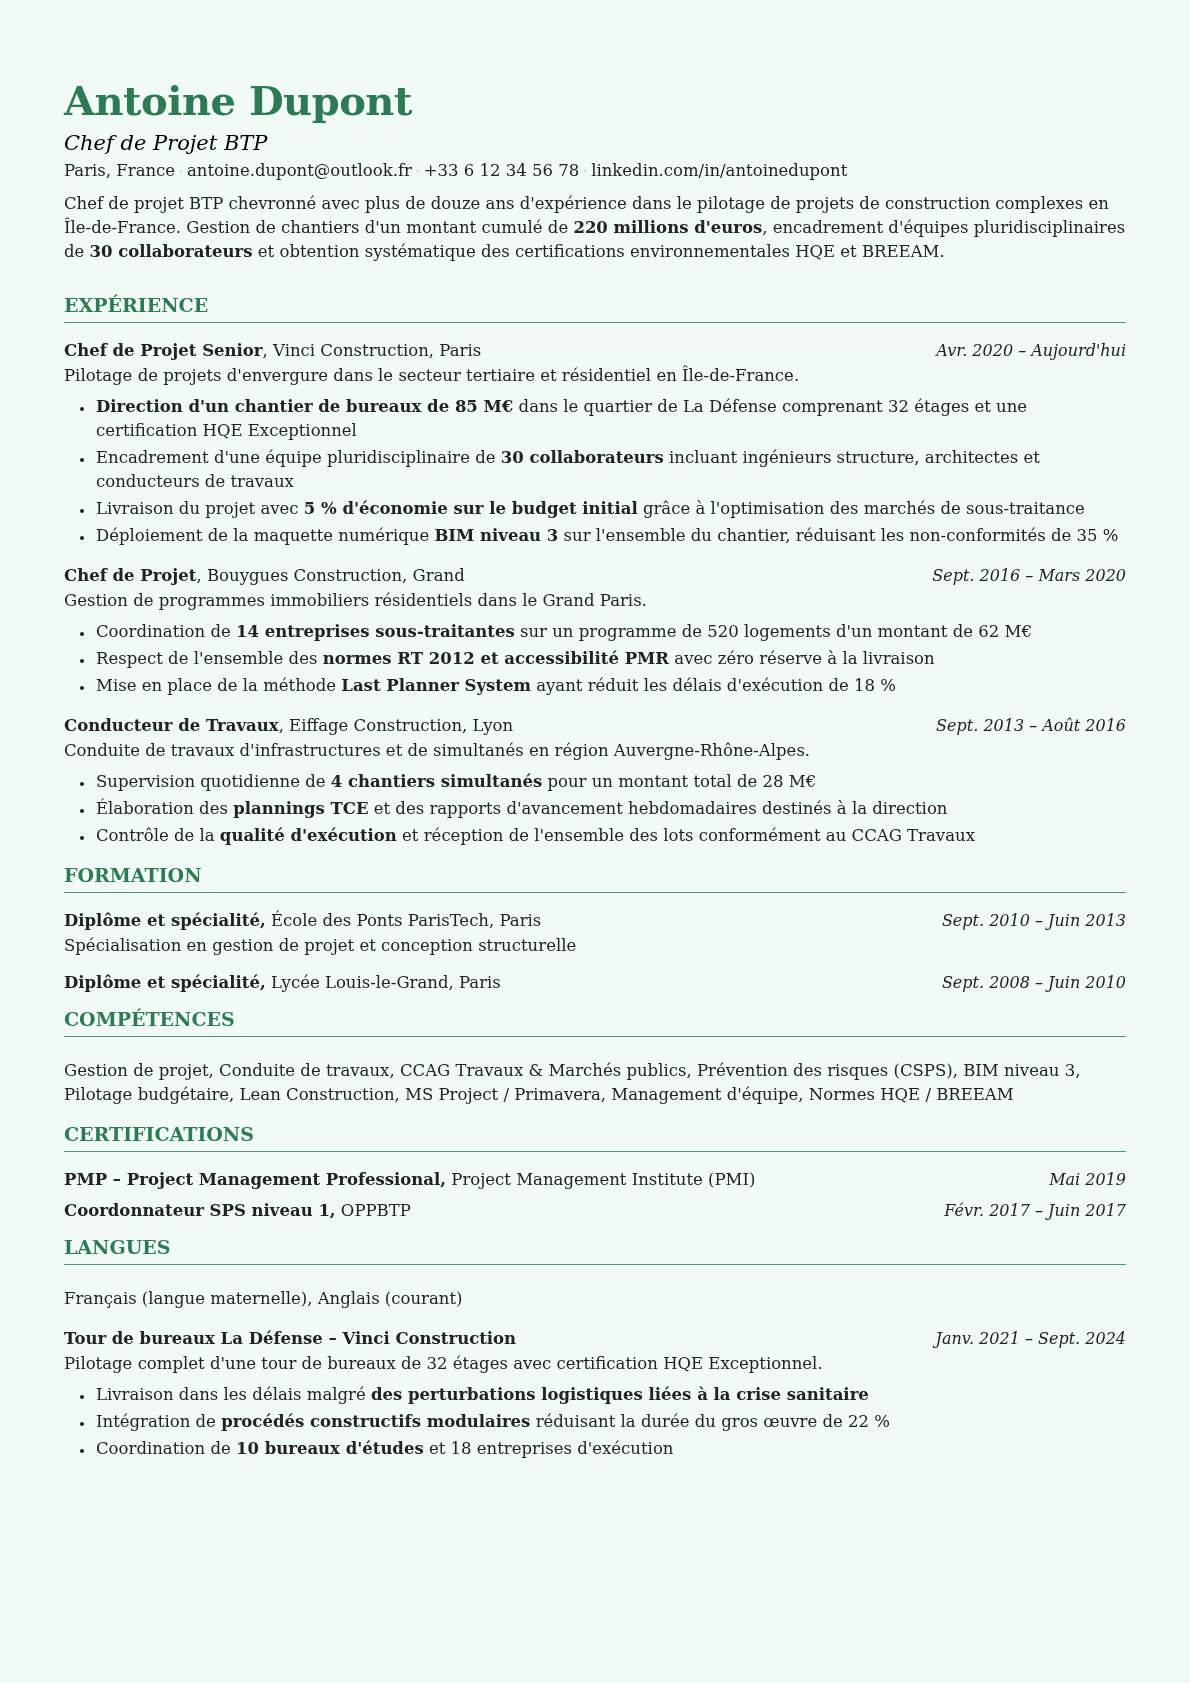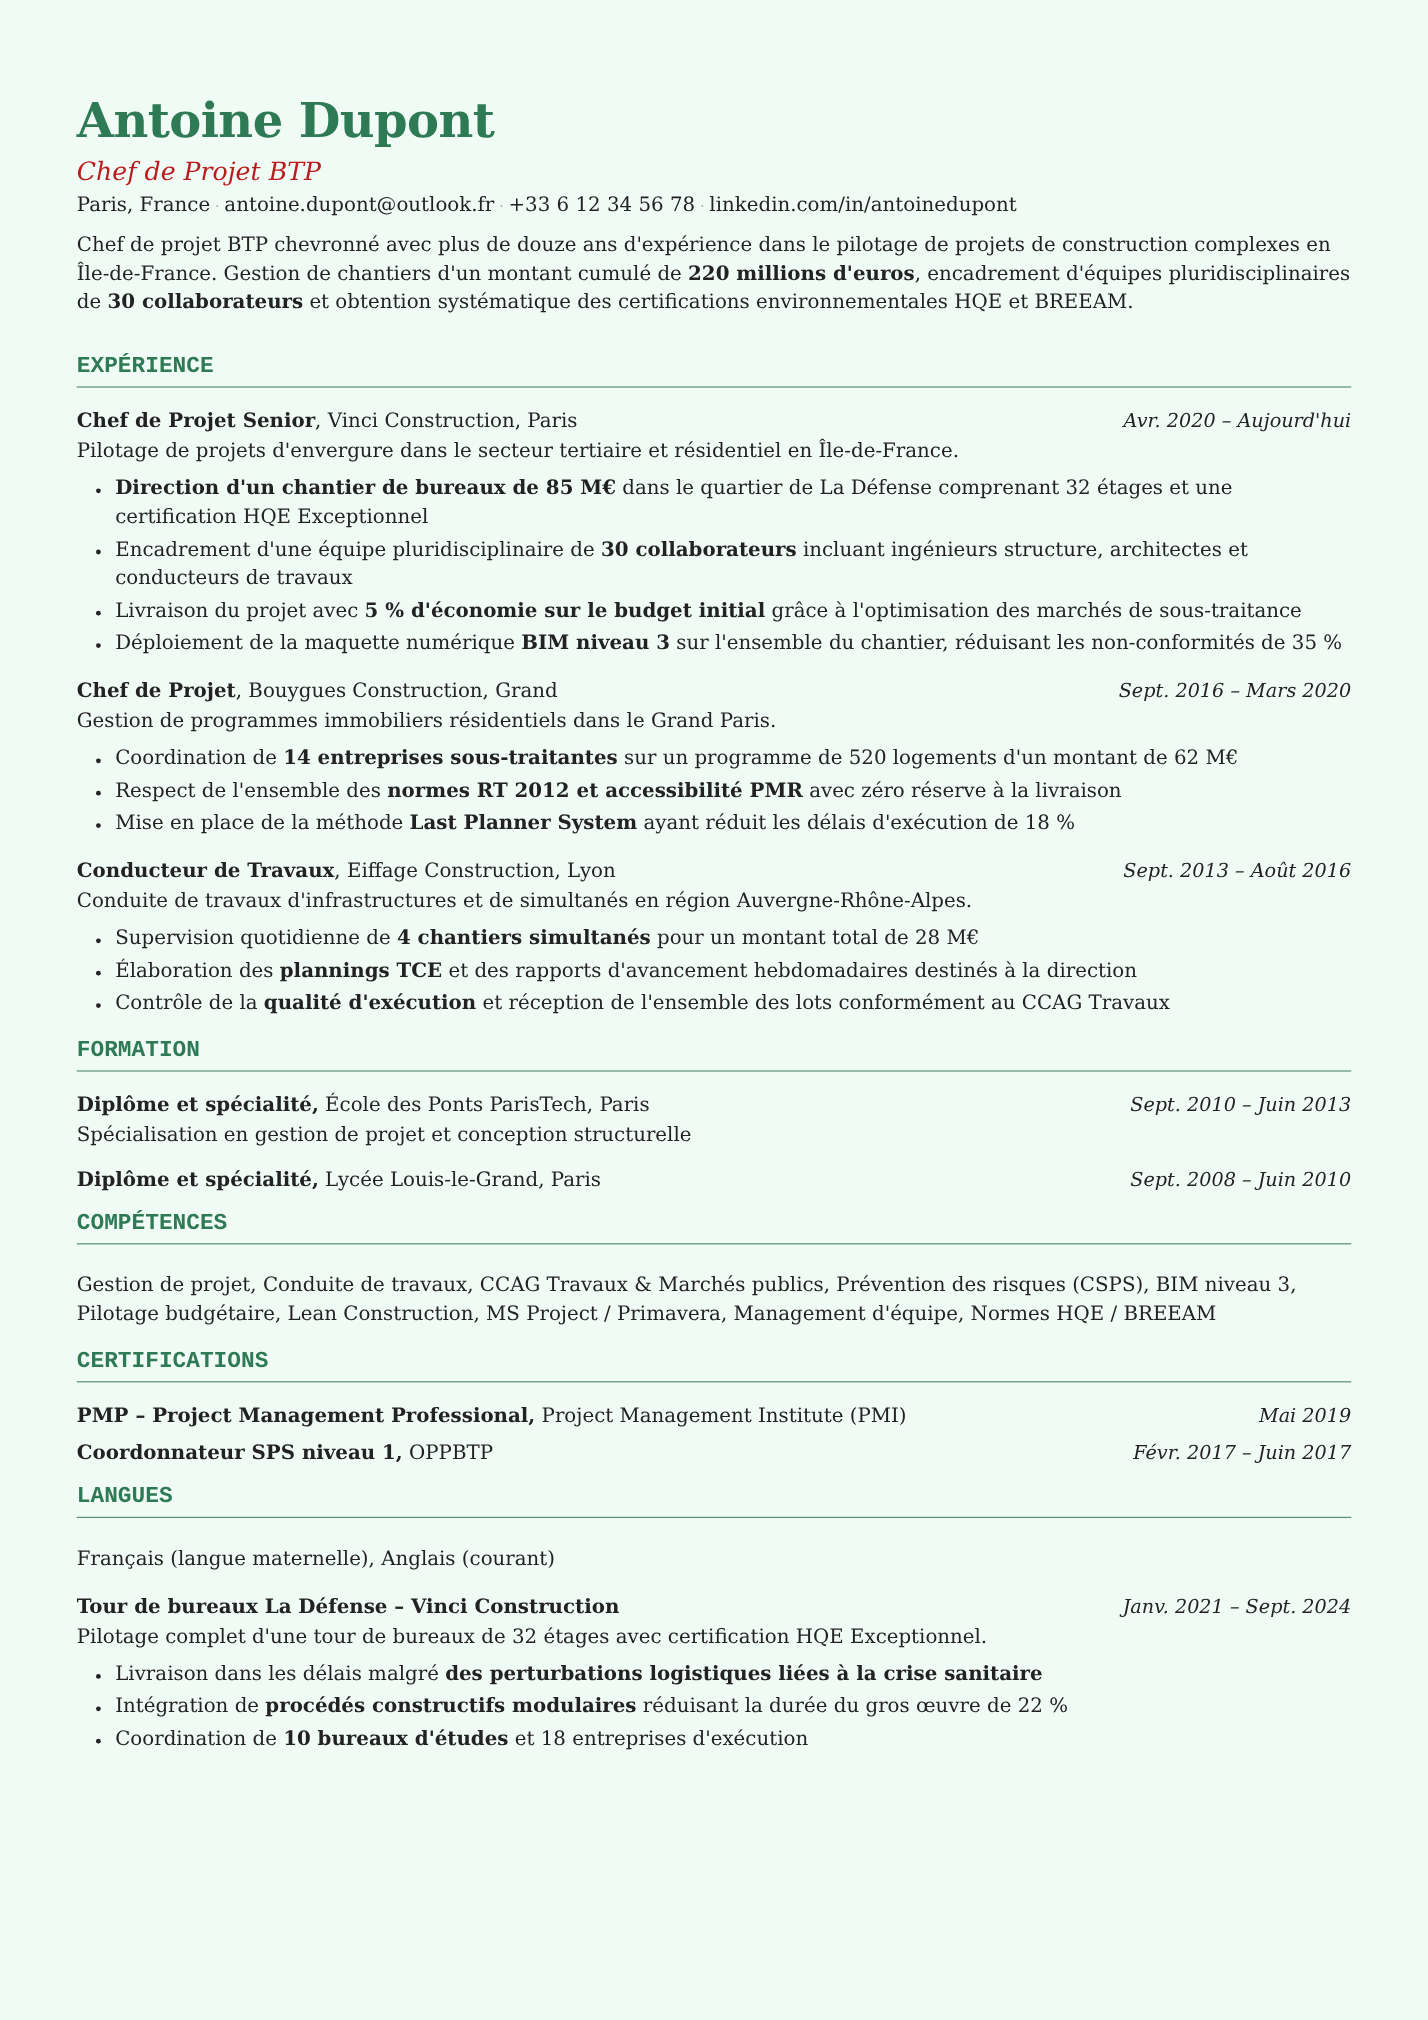--- a/index.html
+++ b/index.html
@@ -18,33 +18,32 @@
     color: #2e7a55;
     font-size: 40px;
     line-height: 1.1;
     margin: 0;
     letter-spacing: -0.5px;
   }
   .title {
     font-style: italic;
     font-size: 21px;
     margin-top: 8px;
-    color: #b91c1c;
+    color: #000000;
   }
   .contact { margin-top: 6px; font-size: 16.5px; color: #222; }
   .sep { color: #aaa; padding: 0 4px; font-size: 12px; }
   .summary { margin-top: 12px; line-height: 24px; }
   .section-title {
     font-weight: bold;
     color: #2e7a55;
     font-size: 19px;
     margin-top: 30px;
     padding-bottom: 6px;
     border-bottom: 1.5px solid #5a8f75;
-    font-family: Liberation Mono, monospace;
   }
   .section-title.tight { margin-top: 16px; }
   .entry { margin-top: 18px; }
   .entry-head { display: flex; justify-content: space-between; align-items: baseline; gap: 41px; }
   .entry-head .date { font-style: italic; font-size: 16px; }
   .desc { margin-top: 6px; }
   ul { margin: 10px 0 0 0; padding-left: 30px; }
   li { line-height: 24px; margin-bottom: 3px; padding-left: 2px; }
   li::marker { font-size: 12px; }
   b { font-weight: bold; }

